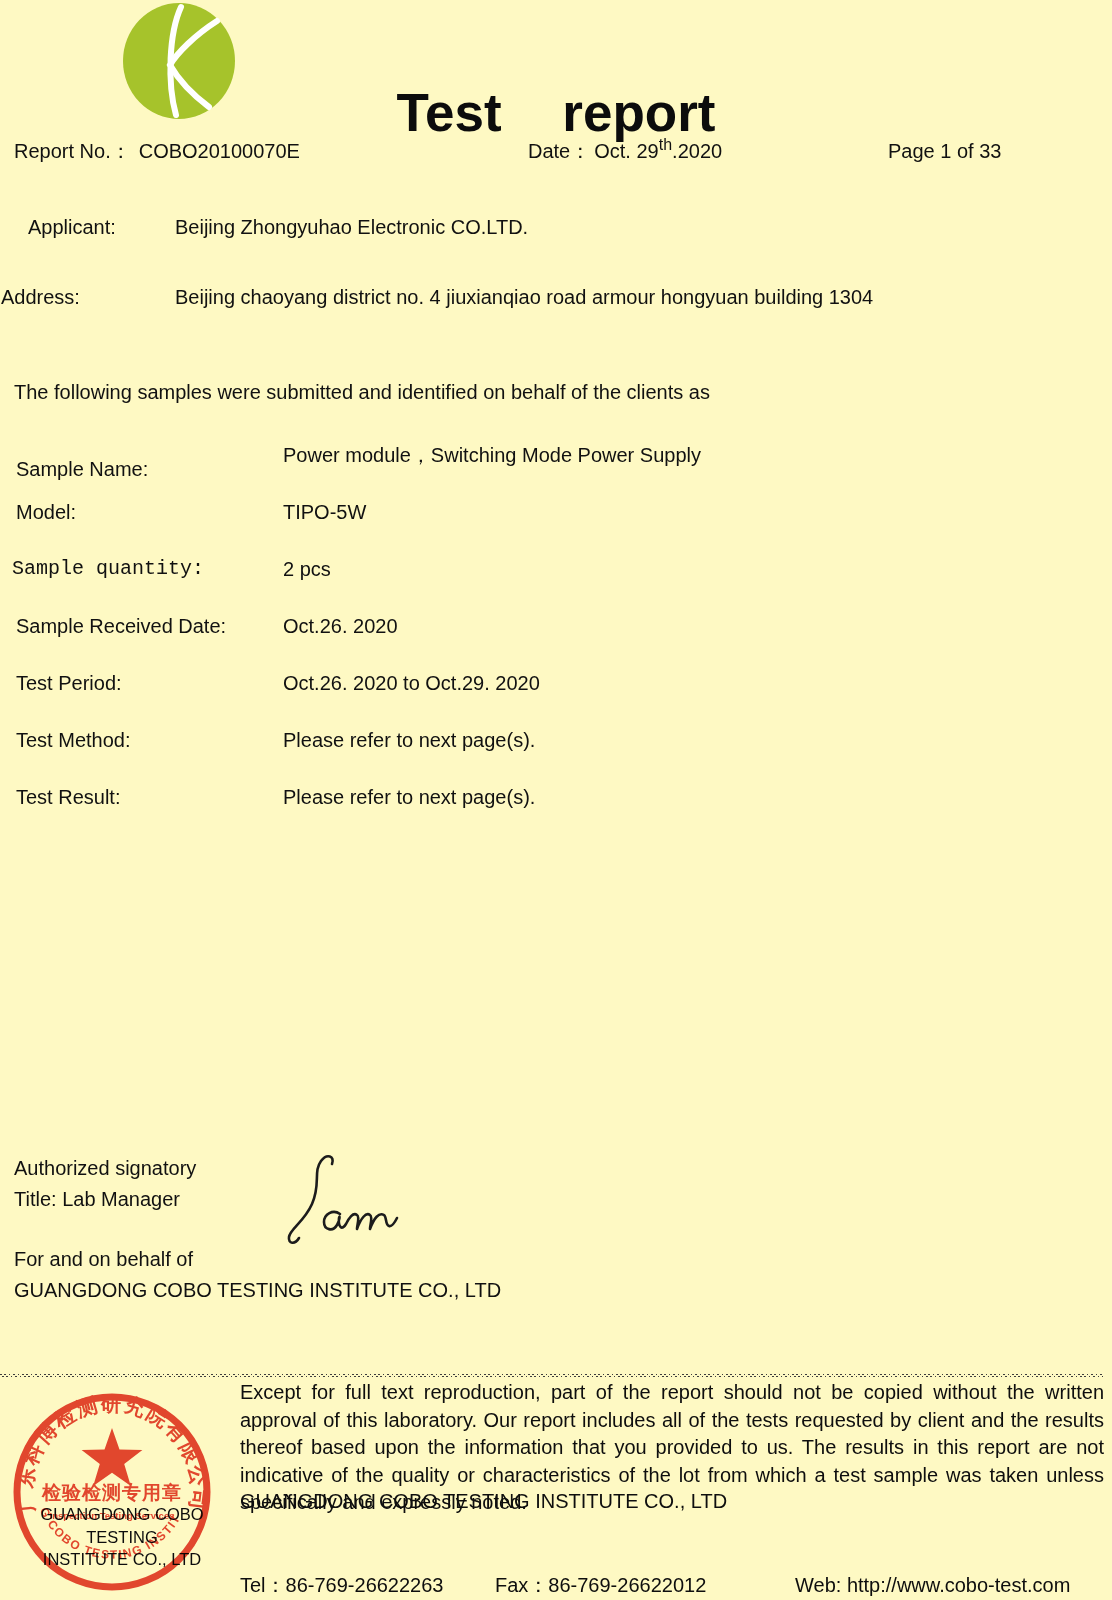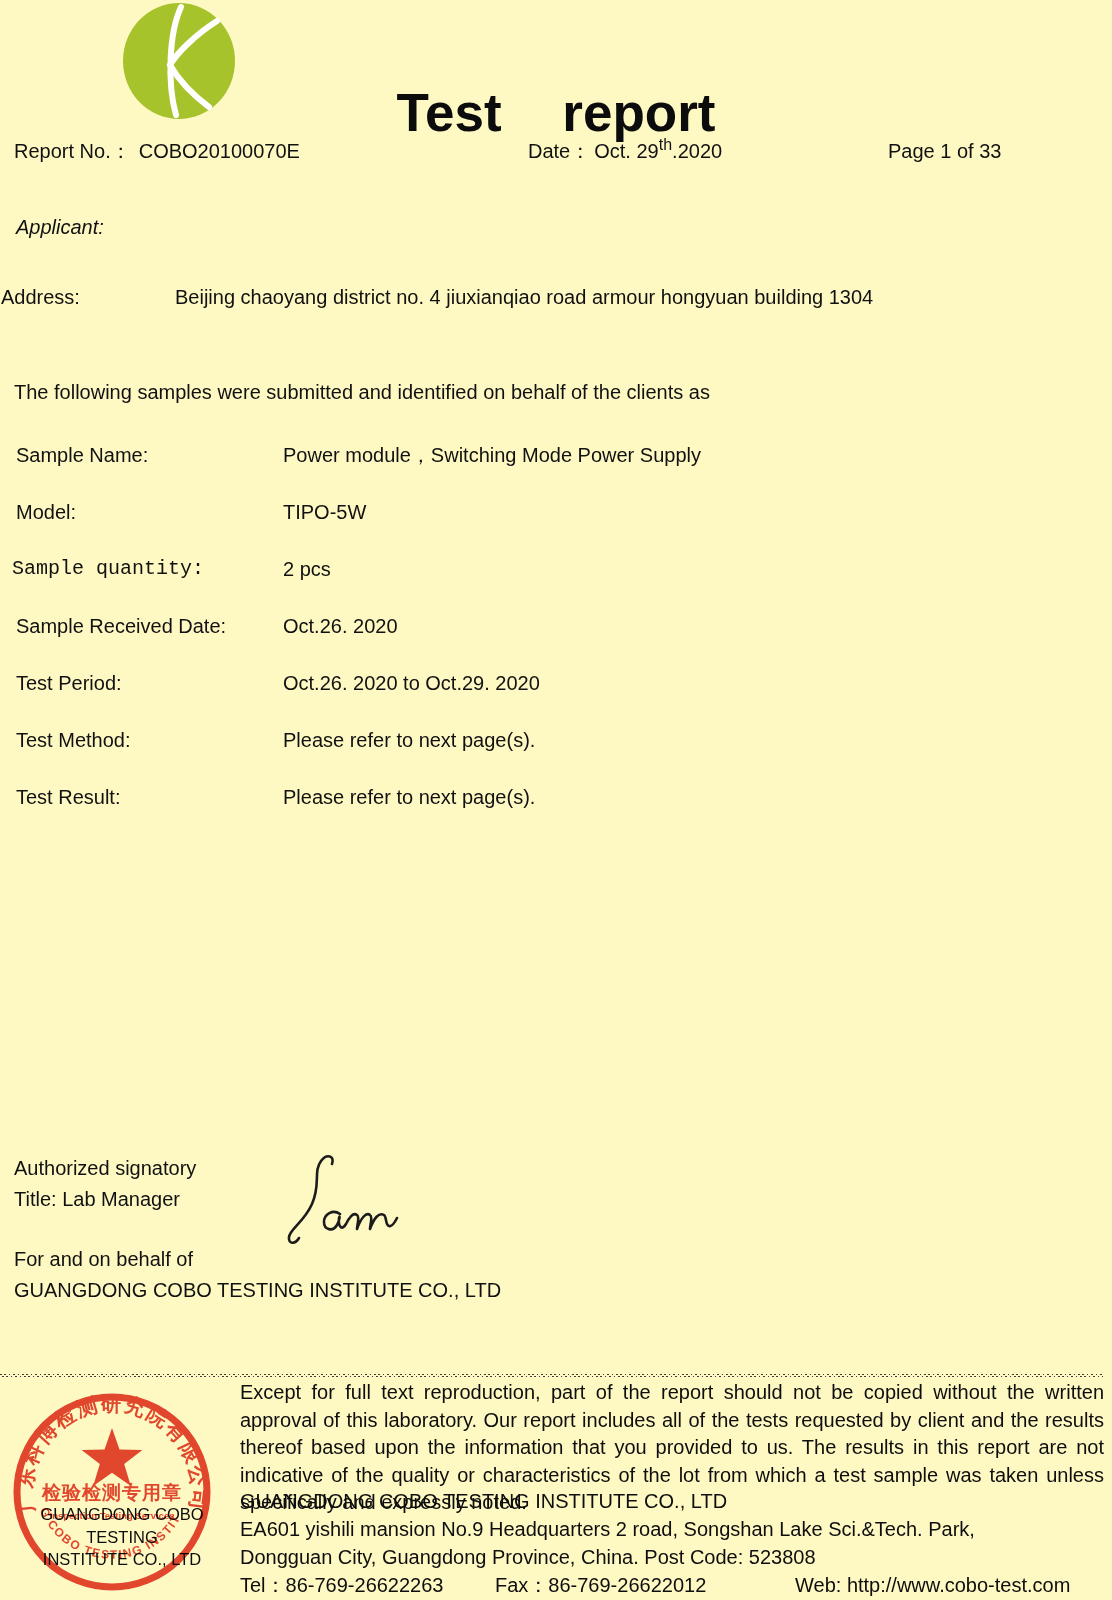--- a/index.html
+++ b/index.html
@@ -56,27 +56,28 @@
   <h1 class="title">Test report</h1>
 
   <div class="abs t20" style="left:14px; top:139px;">
     <span>Report No.：</span><span style="margin-left:8px;">COBO20100070E</span>
   </div>
   <div class="abs t20" style="left:528px; top:139px;">
     <span>Date：</span><span style="margin-left:4px;">Oct. 29</span><sup class="th">th</sup><span>.2020</span>
   </div>
   <div class="abs t20" style="left:888px; top:139px;">Page 1 of 33</div>
 
-  <div class="abs t20" style="left:16px; top:215px;font-style:italic;">Applicant:</div>
+  <div class="abs t20" style="left:28px; top:215px;">Applicant:</div>
+  <div class="abs t20" style="left:175px; top:215px;">Beijing Zhongyuhao Electronic CO.LTD.</div>
   <div class="abs t20" style="left:1px; top:285px;">Address:</div>
   <div class="abs t20" style="left:175px; top:285px;">Beijing chaoyang district no. 4 jiuxianqiao road armour hongyuan building 1304</div>
 
   <div class="abs t20" style="left:14px; top:380px;">The following samples were submitted and identified on behalf of the clients as</div>
 
-  <div class="abs t20" style="left:16px;  top:443px;">Sample Name:</div>
+  <div class="abs t20" style="left:16px;  top:457px;">Sample Name:</div>
   <div class="abs t20" style="left:283px; top:443px;">Power module，Switching Mode Power Supply</div>
 
   <div class="abs t20" style="left:16px;  top:500px;">Model:</div>
   <div class="abs t20" style="left:283px; top:500px;">TIPO-5W</div>
 
   <div class="abs t20" style="left:12px;  top:557px;font-family:Liberation Mono, monospace;">Sample quantity:</div>
   <div class="abs t20" style="left:283px; top:557px;">2 pcs</div>
 
   <div class="abs t20" style="left:16px;  top:614px;">Sample Received Date:</div>
   <div class="abs t20" style="left:283px; top:614px;">Oct.26. 2020</div>
@@ -98,21 +99,20 @@
     <path class="sig-stroke" d="M 57 62 C 50 57 41 62 41 70 C 41 78 50 80 54 73 C 57 68 57 62 56 66 C 55 75 59 79 63 72 C 66 66 70 60 74 63 C 77 65 74 73 74 77 C 78 66 83 60 87 63 C 90 65 87 73 87 77 C 91 66 96 60 101 63 C 104 65 102 73 106 74 C 109 75 112 70 114 66"></path>
   </svg>
 
   <div class="abs t20" style="left:14px; top:1247px;">For and on behalf of</div>
   <div class="abs t20" style="left:14px; top:1278px;">GUANGDONG COBO TESTING INSTITUTE CO., LTD</div>
 
   <div class="dotline"></div>
 
   <div class="ftr disclaimer">Except for full text reproduction, part of the report should not be copied without the written approval of this laboratory. Our report includes all of the tests requested by client and the results thereof based upon the information that you provided to us. The results in this report are not indicative of the quality or characteristics of the lot from which a test sample was taken unless specifically and expressly noted.</div>
   <div class="abs ftr" style="left:240px; top:1488px;">GUANGDONG COBO TESTING INSTITUTE CO., LTD</div>
-  <div class="ftr ftr-addr">EA601 yishili mansion No.9 Headquarters 2 road, Songshan Lake Sci.&amp;Tech. Park, Dongguan City, Guangdong Province, China. Post Code: 523808</div>
   <div class="abs ftr" style="left:240px; top:1572px;">Tel：86-769-26622263</div>
   <div class="abs ftr" style="left:495px; top:1572px;">Fax：86-769-26622012</div>
   <div class="abs ftr" style="left:795px; top:1572px;">Web: http://www.cobo-test.com</div>
 
   <div class="overlay-co">
     <div>GUANGDONG COBO TESTING</div>
     <div>INSTITUTE CO., LTD</div>
   </div>
 
   <svg class="stamp-svg" width="202" height="203" viewBox="0 0 202 203">

